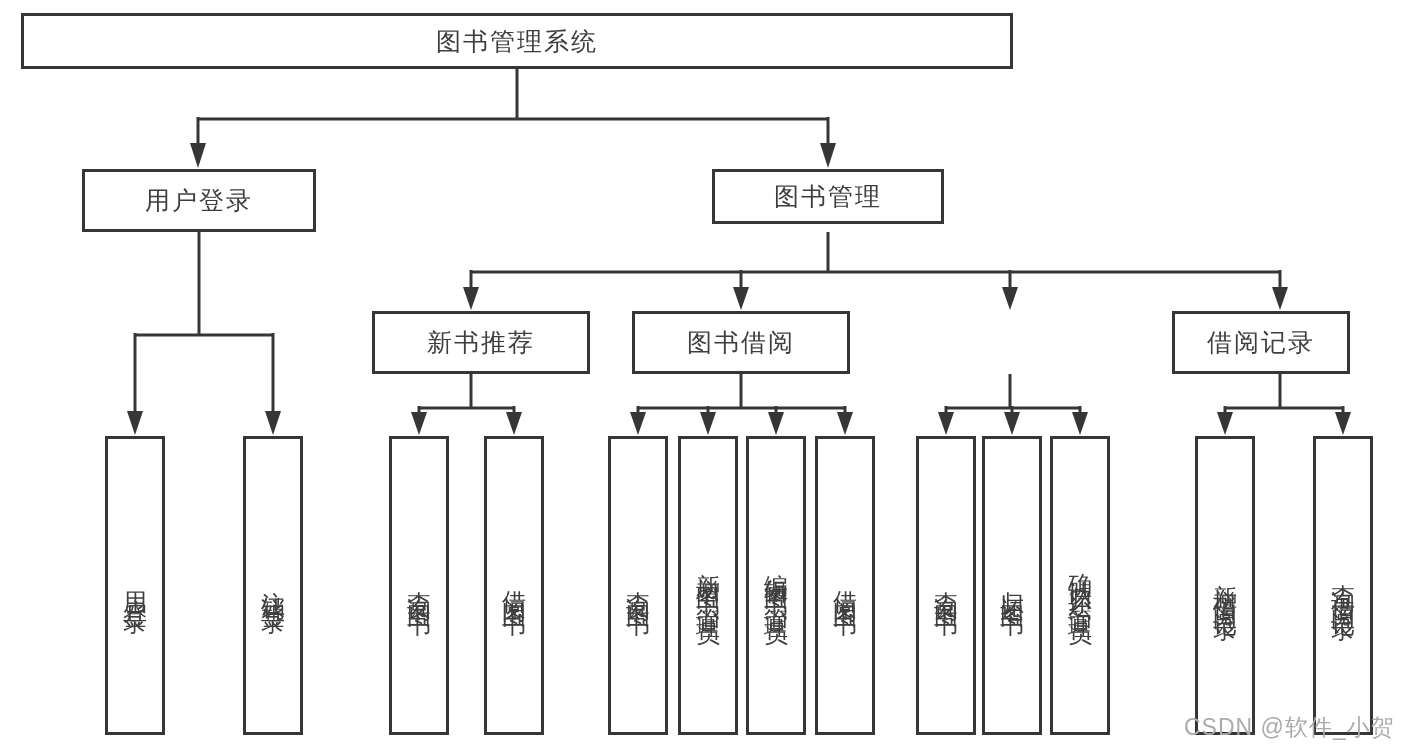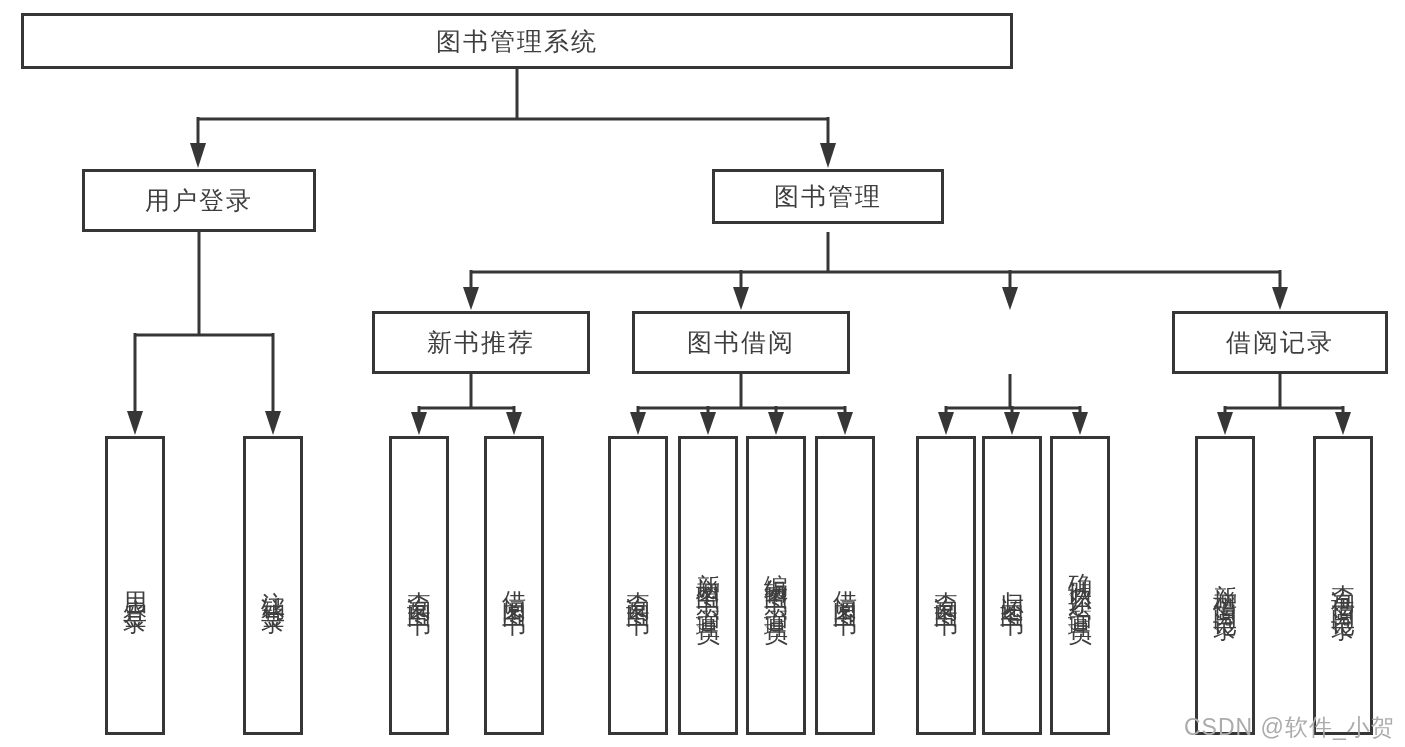--- a/index.html
+++ b/index.html
@@ -121,21 +121,21 @@
     </g>
   </svg>
 
   <div class="box" style="left:21px;top:13px;width:992px;height:56px">图书管理系统</div>
 
   <div class="box" style="left:82px;top:169px;width:234px;height:63px">用户登录</div>
   <div class="box" style="left:712px;top:169px;width:232px;height:55px">图书管理</div>
 
   <div class="box" style="left:372px;top:311px;width:218px;height:63px">新书推荐</div>
   <div class="box" style="left:632px;top:311px;width:218px;height:63px">图书借阅</div>
-  <div class="box" style="left:1172px;top:311px;width:216px;height:63px">借阅记录</div>
+  <div class="box" style="left:1172px;top:311px;width:178px;height:63px">借阅记录</div>
 
   <div class="box v" style="left:105px;top:436px;width:60px;height:299px">用户登录</div>
   <div class="box v" style="left:243px;top:436px;width:60px;height:299px">注销登录</div>
 
   <div class="box v" style="left:389px;top:436px;width:60px;height:299px">查询图书</div>
   <div class="box v" style="left:484px;top:436px;width:60px;height:299px">借阅图书</div>
 
   <div class="box v" style="left:608px;top:436px;width:60px;height:299px">查询图书</div>
   <div class="box v" style="left:678px;top:436px;width:60px;height:299px">新增图书（管理员）</div>
   <div class="box v" style="left:746px;top:436px;width:60px;height:299px">编辑图书（管理员）</div>

